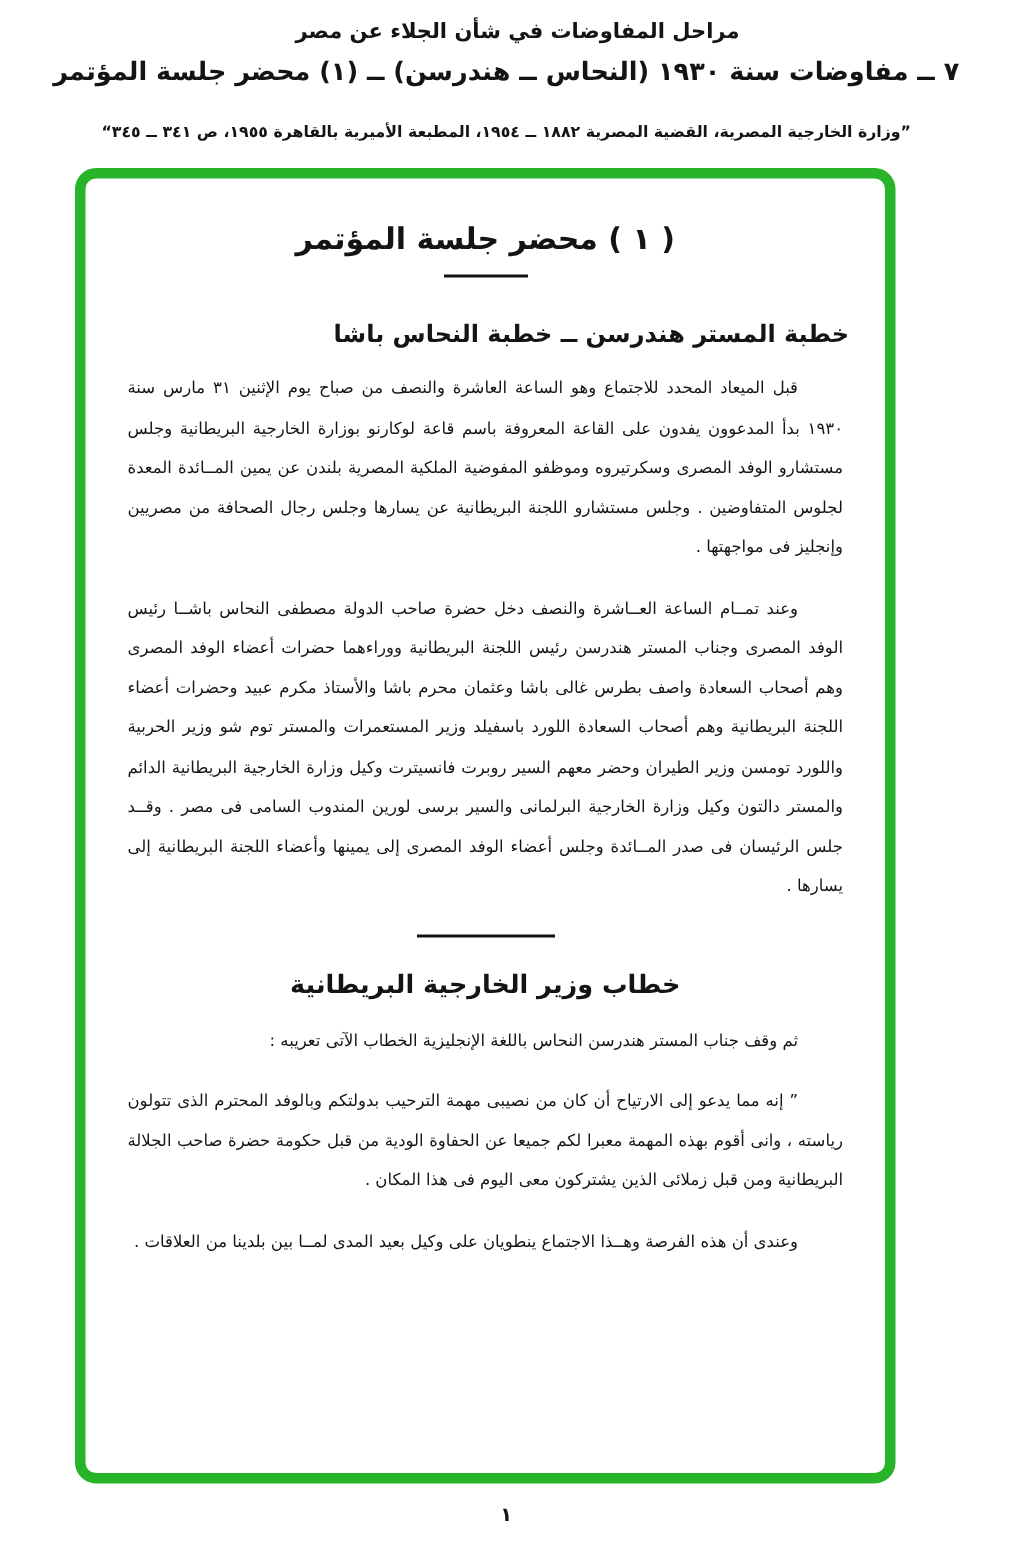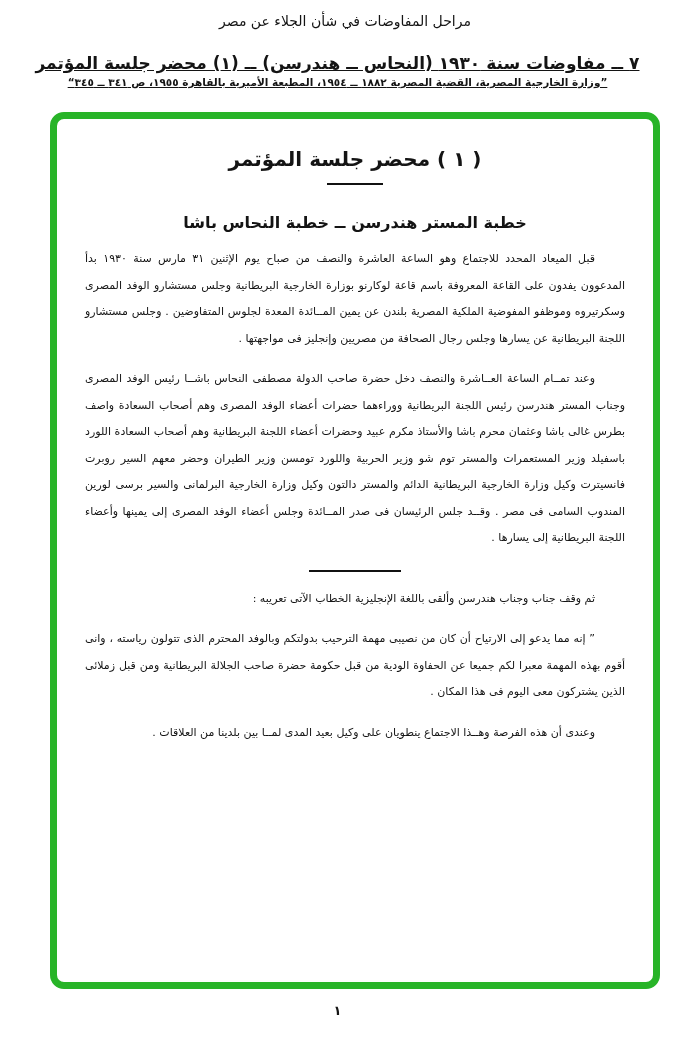--- a/index.html
+++ b/index.html
@@ -17,42 +17,40 @@
     direction: rtl;
     color: #141414;
   }
   
   .page-header {
     text-align: center;
     padding-top: 13px;
   }
   .hdr-line1 {
     font-size: 14px;
-    font-weight: normal;
+    font-weight: bold;
     letter-spacing: 0.3px;
     padding-left: 15px;
   }
   .hdr-line2 {
     font-size: 17px;
     font-weight: bold;
-    margin-top: 24px;
-    text-decoration: underline;
+    margin-top: 9px;
   }
   .hdr-line3 {
     font-size: 10.5px;
     font-weight: bold;
-    margin-top: 3px;
-    text-decoration: underline;
+    margin-top: 24px;
   }
   
   .green-frame {
     position: absolute;
     left: 50px;
     top: 112px;
-    width: 610px;
+    width: 547px;
     height: 877px;
     box-sizing: border-box;
     border: 7px solid #28b428;
     border-radius: 14px;
     background: #ffffff;
     padding: 20px 24px 16px 24px;
     overflow: hidden;
   }
   .doc-title {
     text-align: center;
@@ -69,21 +67,20 @@
   .rule-short {
     width: 56px;
     margin-top: 12px;
   }
   .rule-mid {
     width: 92px;
     margin-top: 18px;
     margin-bottom: 4px;
   }
   .doc-subtitle {
-    text-align: center;
     font-size: 16px;
     font-weight: bold;
     margin-top: 28px;
   }
   .body-par {
     font-size: 11px;
     line-height: 26.5px;
     text-align: justify;
     text-indent: 30px;
     margin: 14px 4px 0 4px;
@@ -123,22 +120,23 @@
     <hr class="rule rule-short">
 
     <div class="doc-subtitle">خطبة المستر هندرسن ــ خطبة النحاس باشا</div>
 
     <p class="body-par">قبل الميعاد المحدد للاجتماع وهو الساعة العاشرة والنصف من صباح يوم الإثنين ٣١ مارس سنة ١٩٣٠ بدأ المدعوون يفدون على القاعة المعروفة باسم قاعة لوكارنو بوزارة الخارجية البريطانية وجلس مستشارو الوفد المصرى وسكرتيروه وموظفو المفوضية الملكية المصرية بلندن عن يمين المــائدة المعدة لجلوس المتفاوضين . وجلس مستشارو اللجنة البريطانية عن يسارها وجلس رجال الصحافة من مصريين وإنجليز فى مواجهتها .</p>
 
     <p class="body-par">وعند تمــام الساعة العــاشرة والنصف دخل حضرة صاحب الدولة مصطفى النحاس باشــا رئيس الوفد المصرى وجناب المستر هندرسن رئيس اللجنة البريطانية ووراءهما حضرات أعضاء الوفد المصرى وهم أصحاب السعادة واصف بطرس غالى باشا وعثمان محرم باشا والأستاذ مكرم عبيد وحضرات أعضاء اللجنة البريطانية وهم أصحاب السعادة اللورد باسفيلد وزير المستعمرات والمستر توم شو وزير الحربية واللورد تومسن وزير الطيران وحضر معهم السير روبرت فانسيترت وكيل وزارة الخارجية البريطانية الدائم والمستر دالتون وكيل وزارة الخارجية البرلمانى والسير برسى لورين المندوب السامى فى مصر .  وقــد جلس الرئيسان فى صدر المــائدة وجلس أعضاء الوفد المصرى إلى يمينها وأعضاء اللجنة البريطانية إلى يسارها .</p>
 
     <hr class="rule rule-mid">
 
+    <div class="section-heading">خطاب وزير الخارجية البريطانية</div>
 
-    <p class="body-par">ثم وقف جناب وجناب هندرسن وألقى باللغة الإنجليزية الخطاب الآتى تعريبه :</p>
+    <p class="body-par">ثم وقف جناب المستر هندرسن النحاس باللغة الإنجليزية الخطاب الآتى تعريبه :</p>
 
     <p class="body-par">” إنه مما يدعو إلى الارتياح أن كان من نصيبى مهمة الترحيب بدولتكم وبالوفد المحترم الذى تتولون رياسته ، وانى أقوم بهذه المهمة معبرا لكم جميعا عن الحفاوة الودية من قبل حكومة حضرة صاحب الجلالة البريطانية ومن قبل زملائى الذين يشتركون معى اليوم فى هذا المكان .</p>
 
     <p class="body-par">وعندى أن هذه الفرصة وهــذا الاجتماع ينطويان على وكيل بعيد المدى لمــا بين بلدينا من العلاقات .</p>
 
   </section>
 
   <div class="page-number">١</div>
 
 </div>

